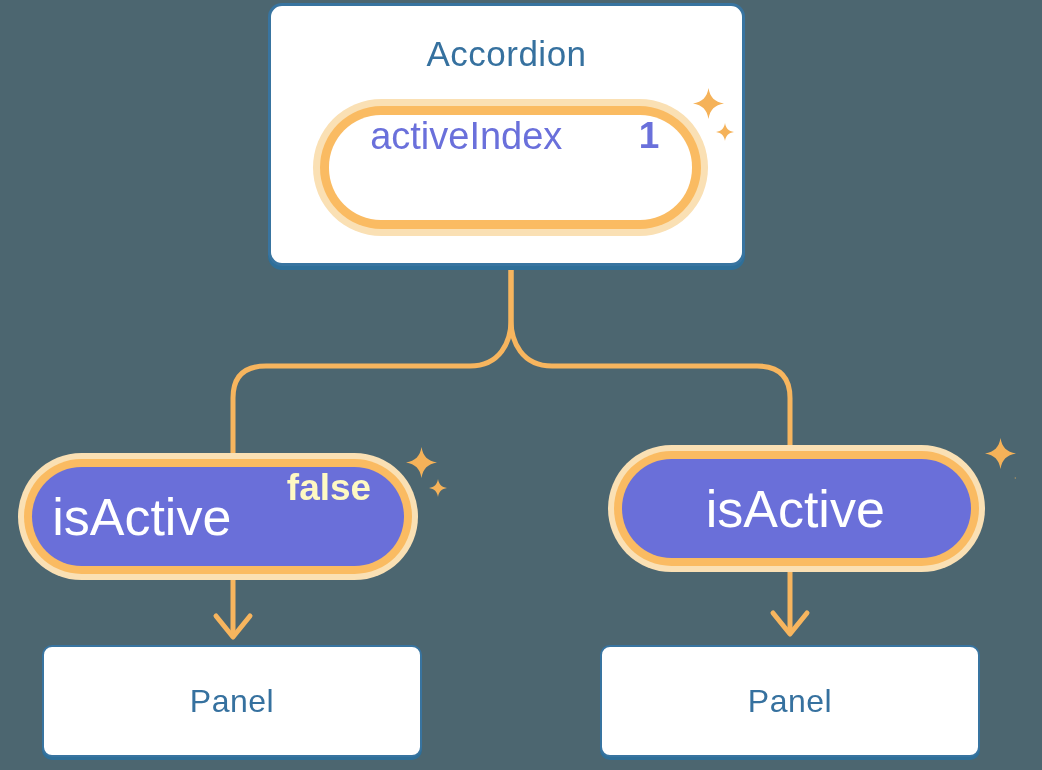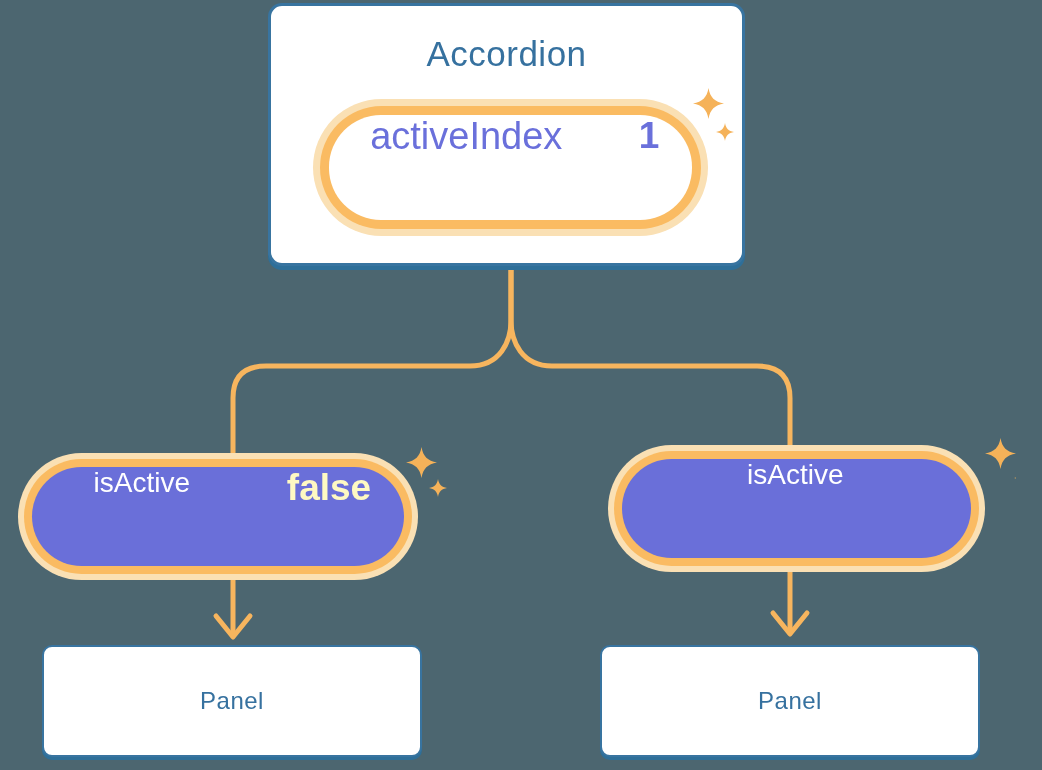--- a/index.html
+++ b/index.html
@@ -45,21 +45,21 @@
     position: absolute;
     background: #FFFFFF;
     border: 2.5px solid #3874A0;
     border-radius: 10px;
     box-shadow: 0 3px 0 #2E6F99;
     box-sizing: border-box;
     z-index: 2;
     display: flex;
     align-items: center;
     justify-content: center;
-    font-size: 24px;
+    font-size: 32px;
     font-weight: 500;
     color: #36719F;
     letter-spacing: 0.5px;
   }
   .panel-left  { left: 42px;  top: 645px; width: 380px; height: 112px; }
   .panel-right { left: 600px; top: 645px; width: 380px; height: 112px; }
   
   .pill-glow {
     position: absolute;
     background: #FAE0B4;
@@ -89,21 +89,21 @@
   .state-core { background: #FFFFFF; border-radius: 52px; }
   .state-label { flex: 1; font-size: 38px; color: #6A70DB; }
   .state-div   { width: 2.5px; background: #FABD62; }
   .state-value { width: 86px; font-size: 37px; font-weight: bold; color: #6A70DB; }
   
   .prop-glow  { width: 400px; height: 127px; border-radius: 64px; padding: 6px; }
   .prop-glow-left  { left: 18px;  top: 453px; }
   .prop-glow-right { left: 608px; top: 445px; width: 377px; }
   .prop-ring { border-radius: 58px; padding: 8px; }
   .prop-core { background: #6A6FD9; border-radius: 50px; }
-  .prop-label { flex: 1; font-size: 28px; color: #FFFFFF; }
+  .prop-label { flex: 1; font-size: 52px; color: #FFFFFF; margin-top: 20px; }
   .prop-div   { width: 2.5px; background: #FFFFFF; }
   .prop-value { font-size: 37px; font-weight: bold; color: #fef9c3; }
   .prop-value-left  { width: 150px; }
   .prop-value-right { width: 141px; }
   
   .sparkle { position: absolute; z-index: 3; }
 </style>
 </head>
 <body>
 

